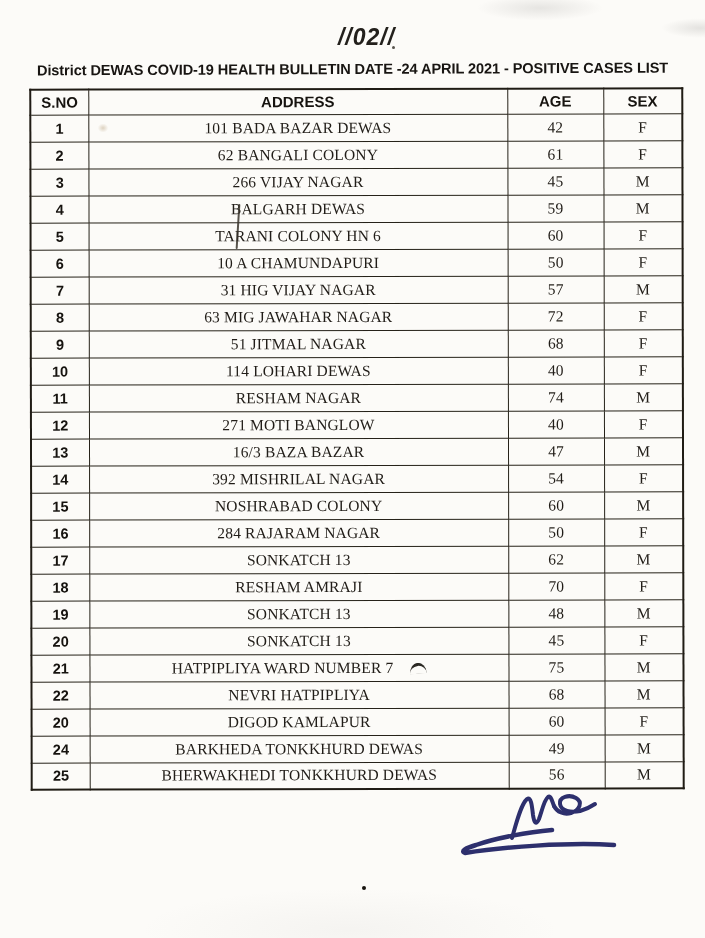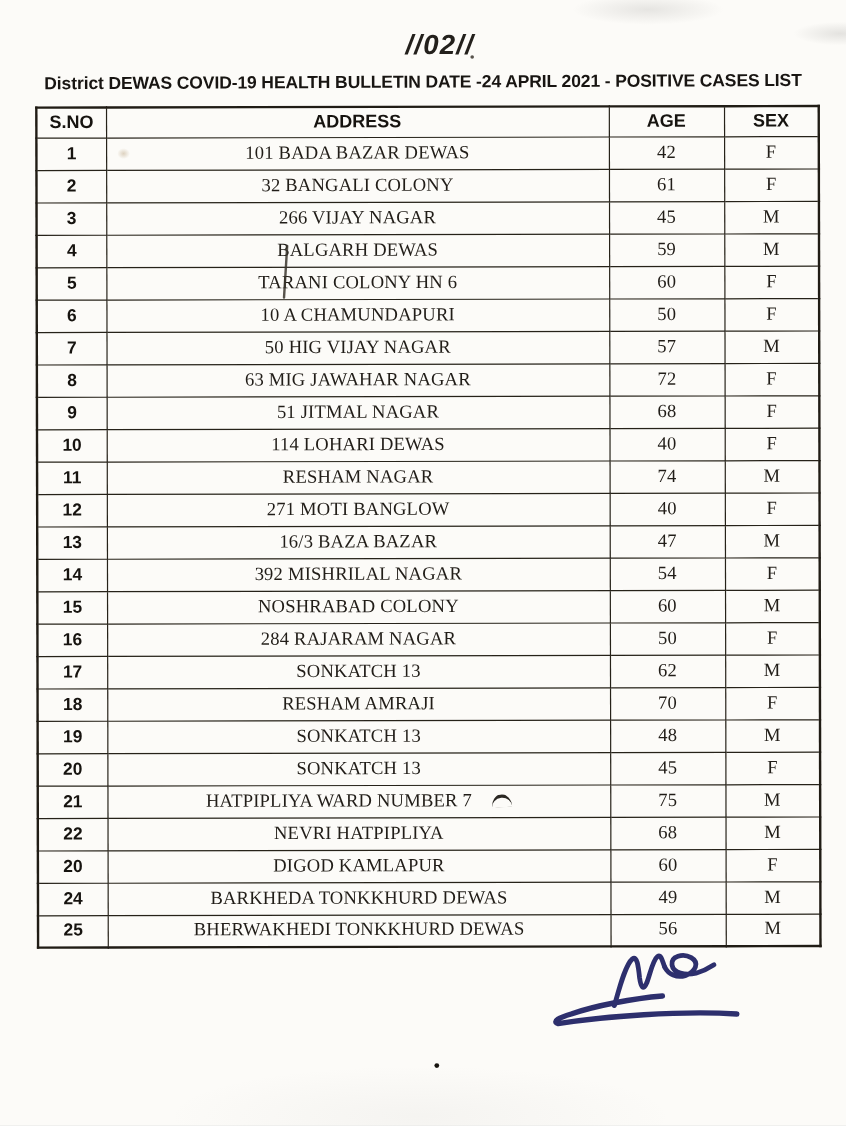--- a/index.html
+++ b/index.html
@@ -156,21 +156,21 @@
     </thead>
     <tbody>
         <tr>
           <td class="sno-cell">1</td>
           <td class="addr-cell">101 BADA BAZAR DEWAS</td>
           <td class="age-cell">42</td>
           <td class="sex-cell">F</td>
         </tr>
         <tr>
           <td class="sno-cell">2</td>
-          <td class="addr-cell">32 BANGALI COLONY</td>
+          <td class="addr-cell">62 BANGALI COLONY</td>
           <td class="age-cell">61</td>
           <td class="sex-cell">F</td>
         </tr>
         <tr>
           <td class="sno-cell">3</td>
           <td class="addr-cell">266 VIJAY NAGAR</td>
           <td class="age-cell">45</td>
           <td class="sex-cell">M</td>
         </tr>
         <tr>
@@ -186,21 +186,21 @@
           <td class="sex-cell">F</td>
         </tr>
         <tr>
           <td class="sno-cell">6</td>
           <td class="addr-cell">10 A CHAMUNDAPURI</td>
           <td class="age-cell">50</td>
           <td class="sex-cell">F</td>
         </tr>
         <tr>
           <td class="sno-cell">7</td>
-          <td class="addr-cell">50 HIG VIJAY NAGAR</td>
+          <td class="addr-cell">31 HIG VIJAY NAGAR</td>
           <td class="age-cell">57</td>
           <td class="sex-cell">M</td>
         </tr>
         <tr>
           <td class="sno-cell">8</td>
           <td class="addr-cell">63 MIG JAWAHAR NAGAR</td>
           <td class="age-cell">72</td>
           <td class="sex-cell">F</td>
         </tr>
         <tr>

